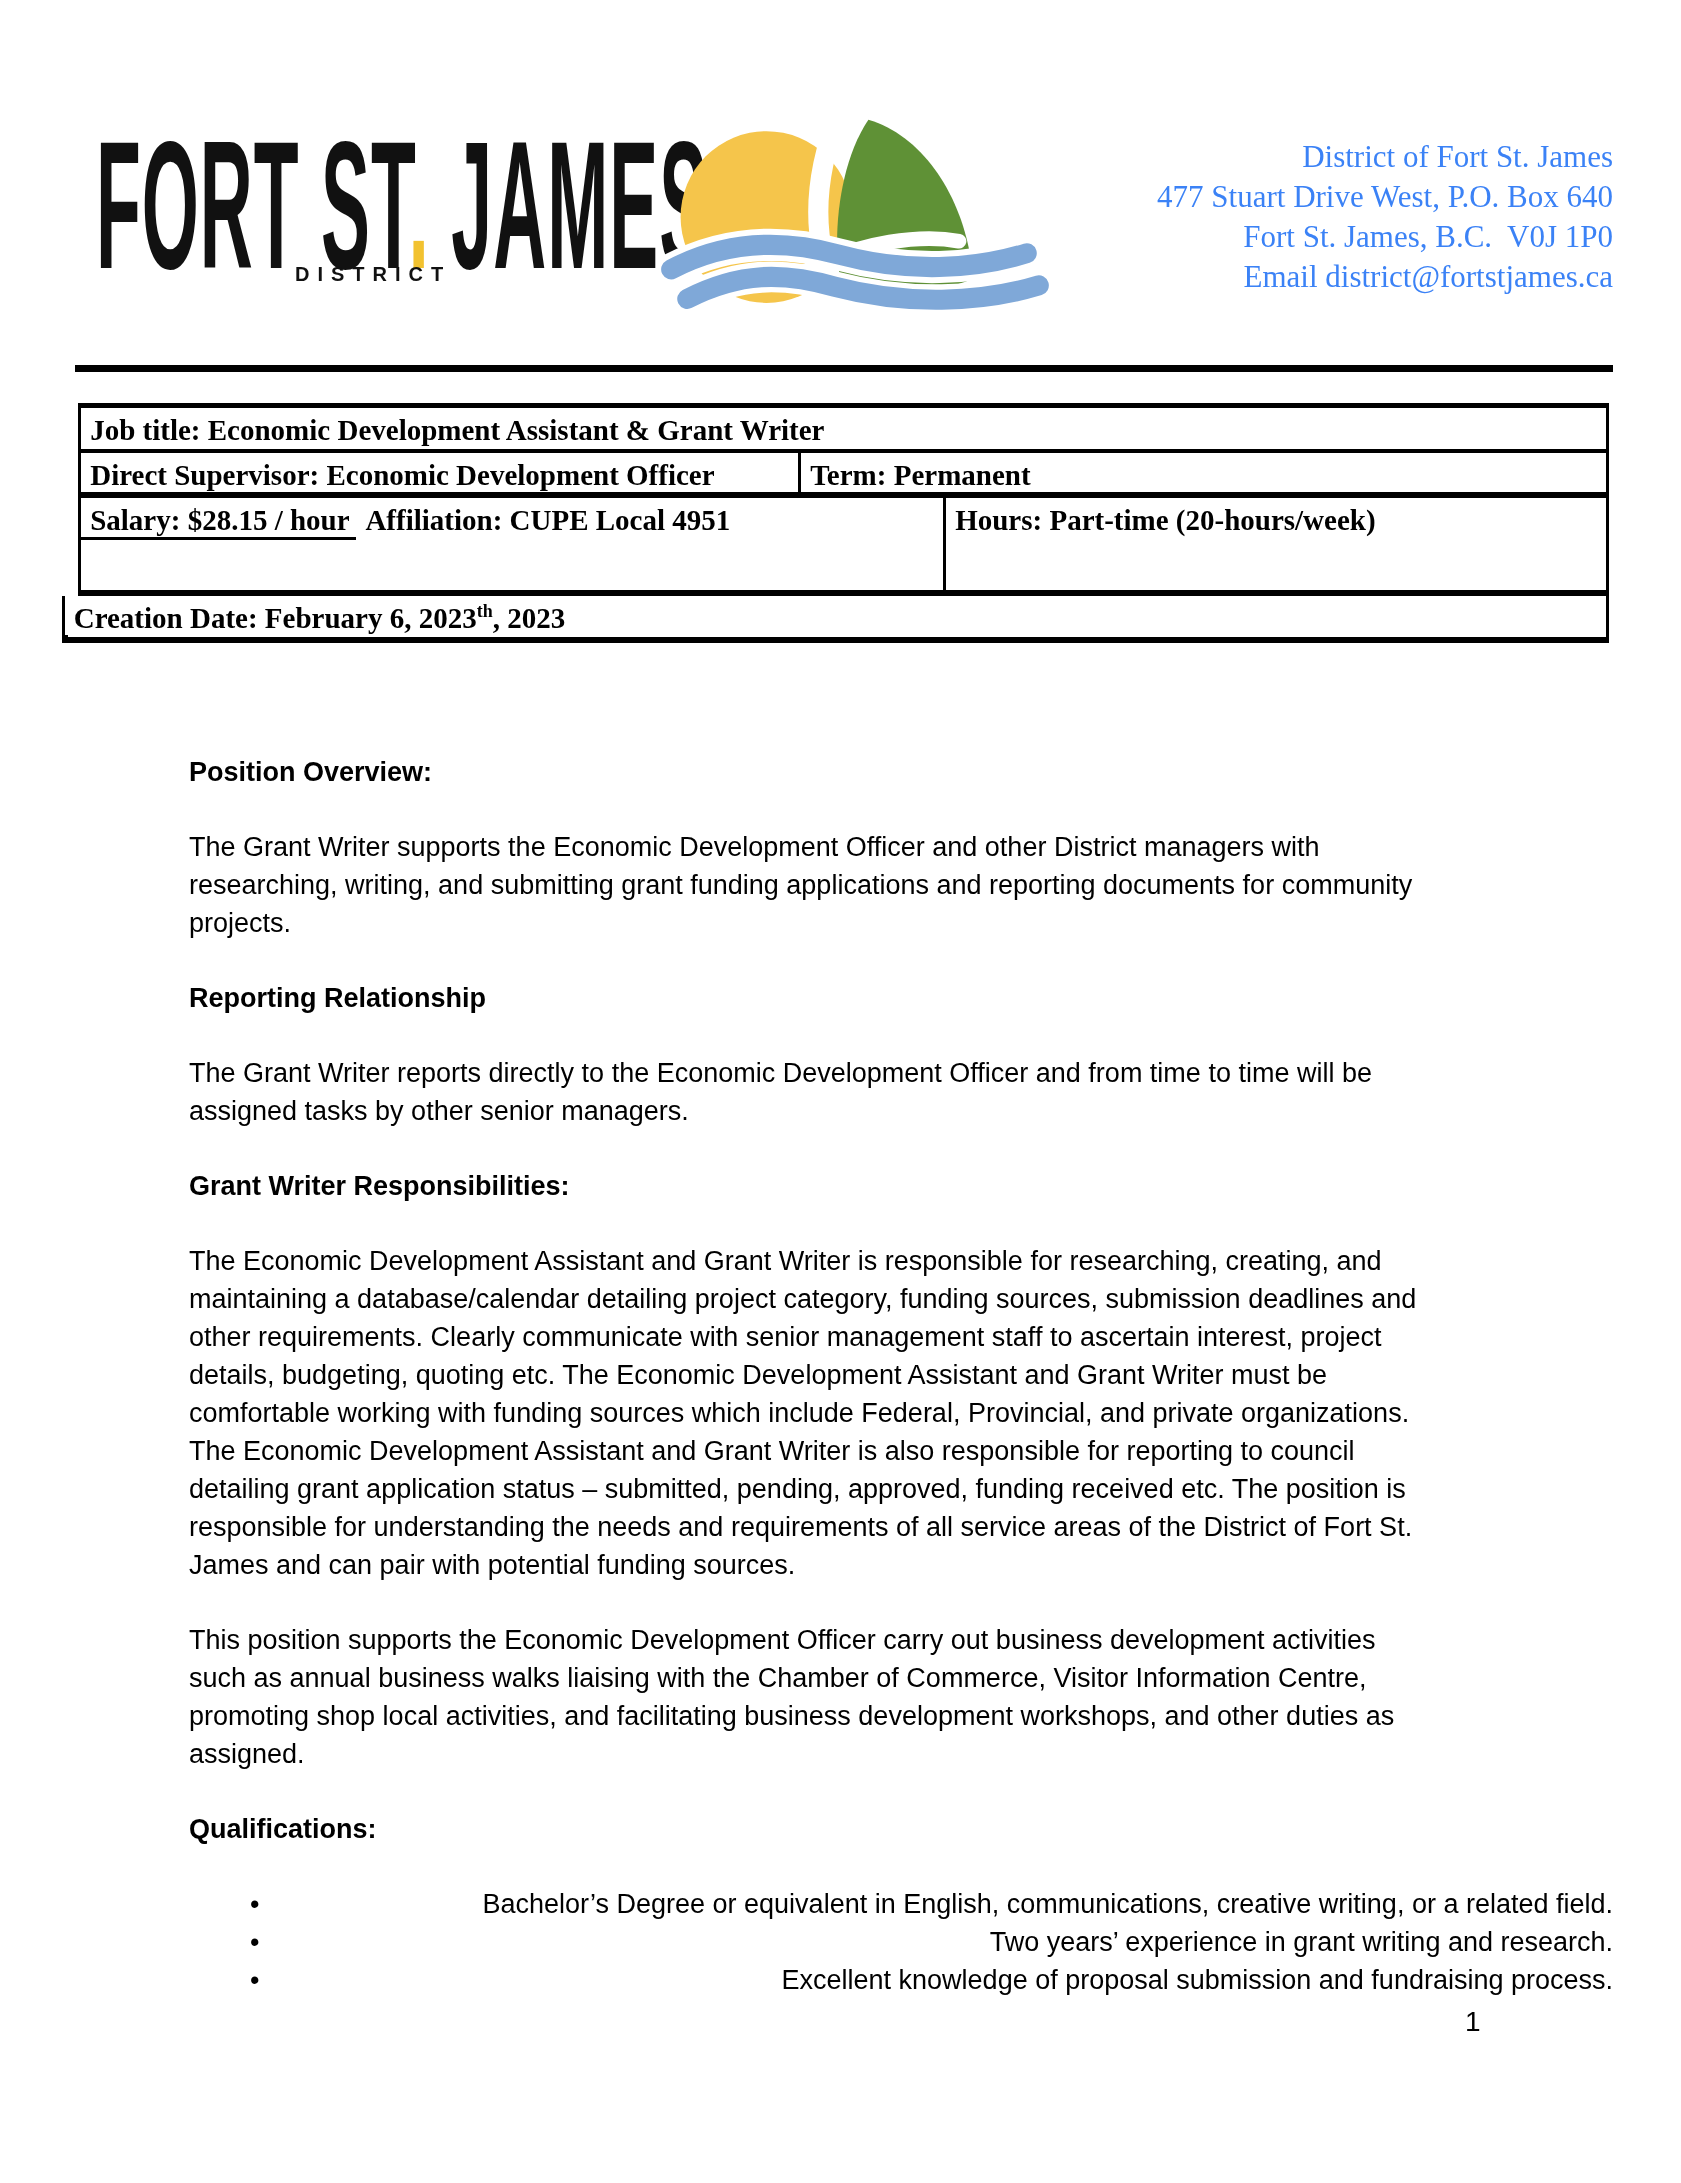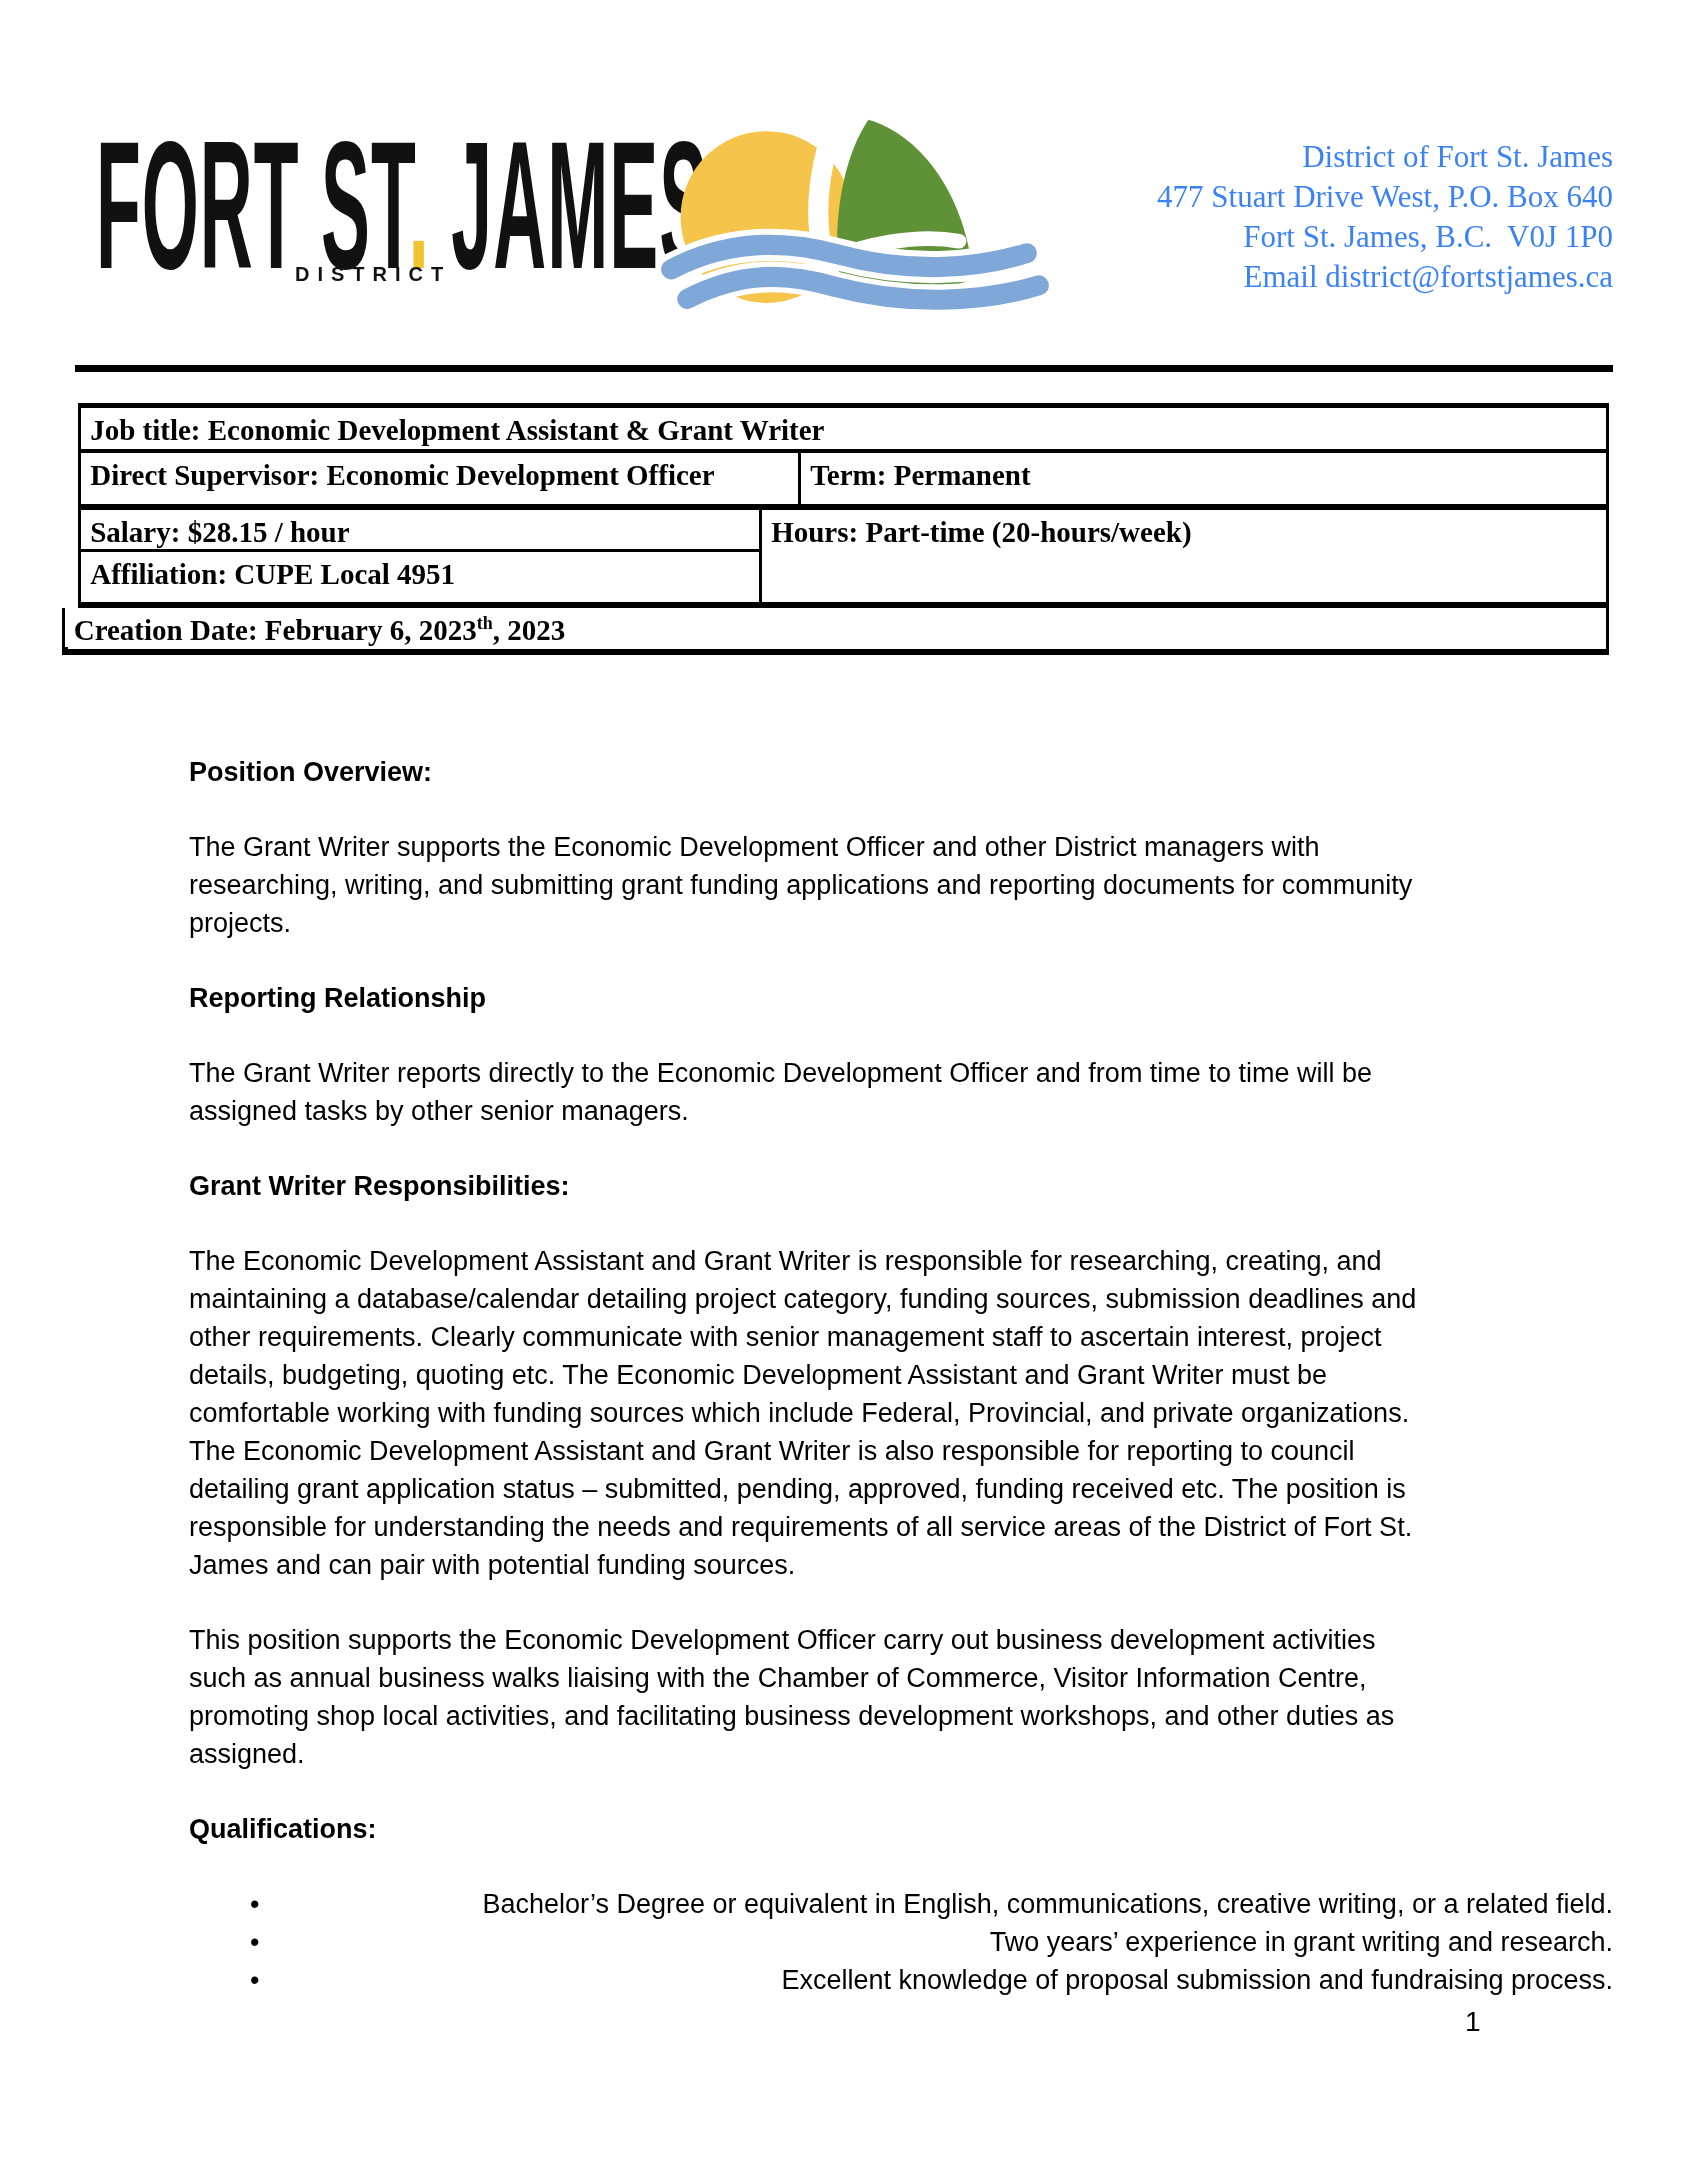--- a/index.html
+++ b/index.html
@@ -29,28 +29,28 @@
   .divider{position:absolute;left:75px;top:365px;width:1538px;height:6.6px;background:#000;}
 
   
   .jobtable{
     position:absolute;left:78px;top:403px;width:1531px;
     font-family:"Liberation Serif",serif;font-weight:700;font-size:29px;line-height:34px;
   }
   .jobtable *{box-sizing:border-box;}
   .tr{display:flex;border-left:3.3px solid #000;border-right:3.3px solid #000;background:#fff;}
   .r1{border-top:5.3px solid #000;border-bottom:4px solid #000;height:50px;}
-  .r2{border-bottom:6px solid #000;height:57px;justify-content:space-between;}
+  .r2{border-bottom:6px solid #000;height:45px;justify-content:space-between;}
   .r34{border-bottom:6px solid #000;height:98px;}
   .r5{border-bottom:6px solid #000;height:47px;margin-left:-16.5px;width:calc(100% + 16.5px);flex-direction:column;}
   .td{padding:5.3px 6.6px 0 9.2px;overflow:hidden;}
   .c-left{width:717px;flex:none;}
   .r5 .c-left{width:733px;}
   .c-right{flex:1;border-left:3.3px solid #000;}
-  .leftstack{width:678px;flex:none;display:flex;flex-direction:column;}
+  .leftstack{width:862px;flex:none;display:flex;flex-direction:row;}
   .cell-salary{height:42px;border-bottom:3.3px solid #000;}
   .cell-affiliation{flex:1;}
   .sup{vertical-align:super;font-size:62%;line-height:0;}
 
   
   .content{
     position:absolute;left:189px;top:753px;width:1424px;
     font-family:"Liberation Sans",sans-serif;font-size:27px;line-height:38px;color:#000;
   }
   .content h2{font-size:27px;line-height:38px;font-weight:700;margin:0 0 37px 0;}

